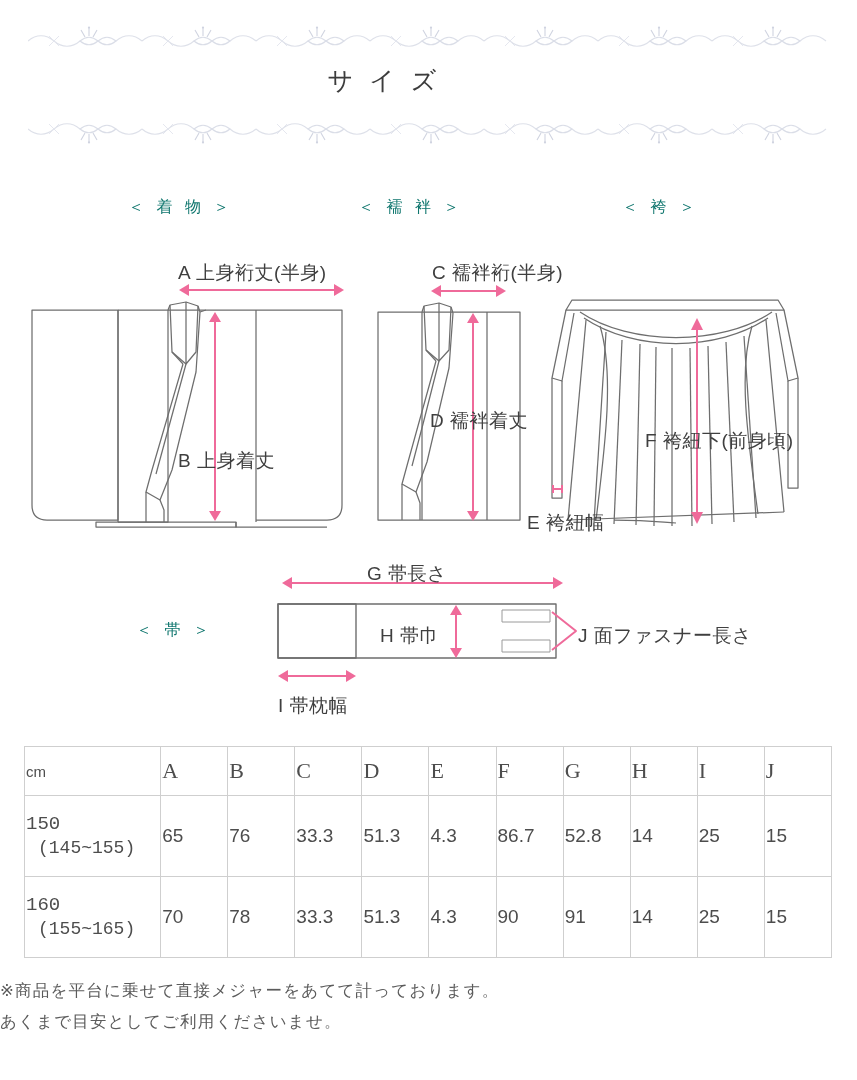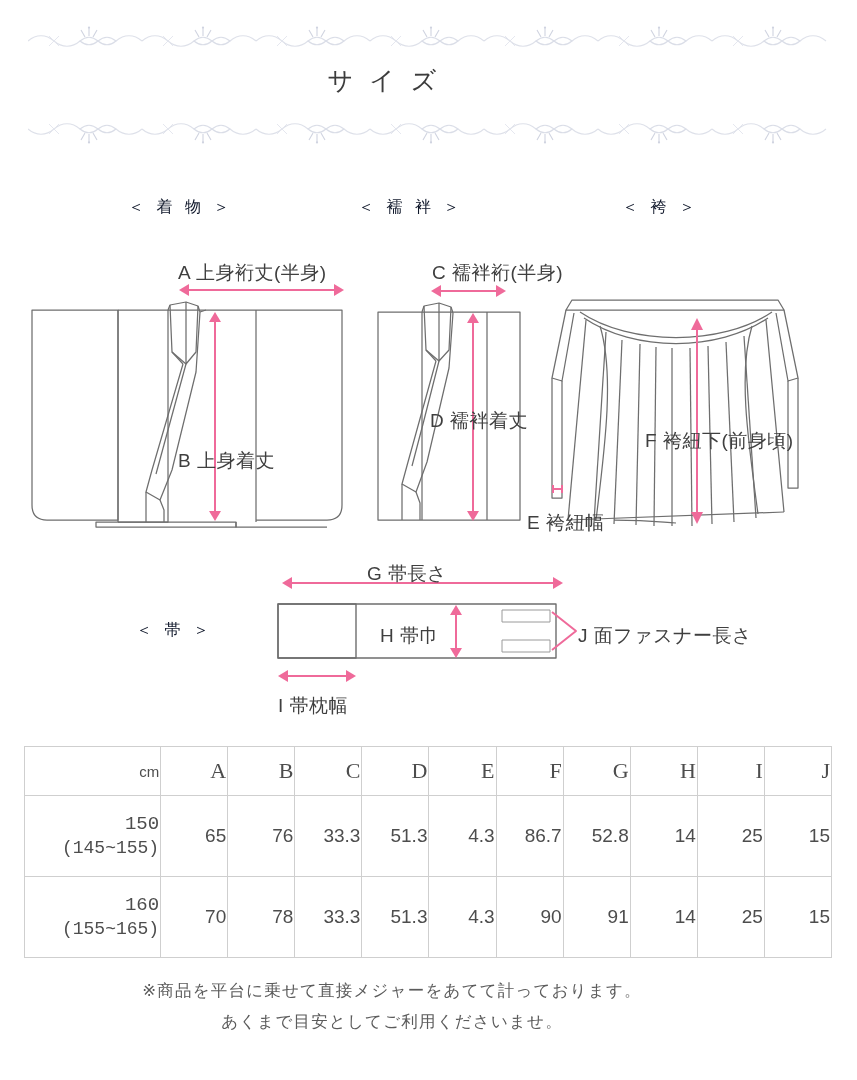--- a/index.html
+++ b/index.html
@@ -44,21 +44,21 @@
     text-indent: 16px;
     color: #3c3c3c;
     font-family: "Liberation Serif", "DejaVu Serif", serif;
     font-weight: 400;
   }
 
   
   .section-cap {
     position: absolute;
     font-size: 16px;
-    color: #0f172a;
+    color: #0f766e;
     letter-spacing: 4px;
     white-space: nowrap;
   }
   #cap-kimono { top: 197px; left: 128px; }
   #cap-juban  { top: 197px; left: 358px; }
   #cap-hakama { top: 197px; left: 622px; }
   #cap-obi    { top: 620px; left: 136px; }
 
   
   .mlabel {
@@ -92,21 +92,21 @@
   #size-table {
     position: absolute;
     top: 746px;
     left: 24px;
     width: 808px;
     border-collapse: collapse;
     table-layout: fixed;
   }
   #size-table th, #size-table td {
     border: 1px solid #cfcfcf;
-    text-align: right;
+    text-align: left;
     color: #4d4d4d;
     font-weight: 400;
     background: #fff;
   }
   #size-table th {
     height: 46px;
     font-size: 22px;
     font-family: "Liberation Serif", "DejaVu Serif", serif;
   }
   #size-table th.col-cm {
@@ -125,21 +125,21 @@
   #size-table td.rowhead .rh-sub { font-size: 18px; display:block;padding-left:12px; }
   col.c-label { width: 136px; }
   col.c-val   { width: 67px; }
 
   
   #footnote {
     position: absolute;
     top: 975px;
     left: 0;
     width: 784px;
-    text-align: center;
+    text-align: left;
     font-size: 16.5px;
     line-height: 1.85;
     color: #5b5b5b;
     letter-spacing: 1.2px;
   }
   #footnote div { display: block; }
 </style>
 </head>
 <body>
 

